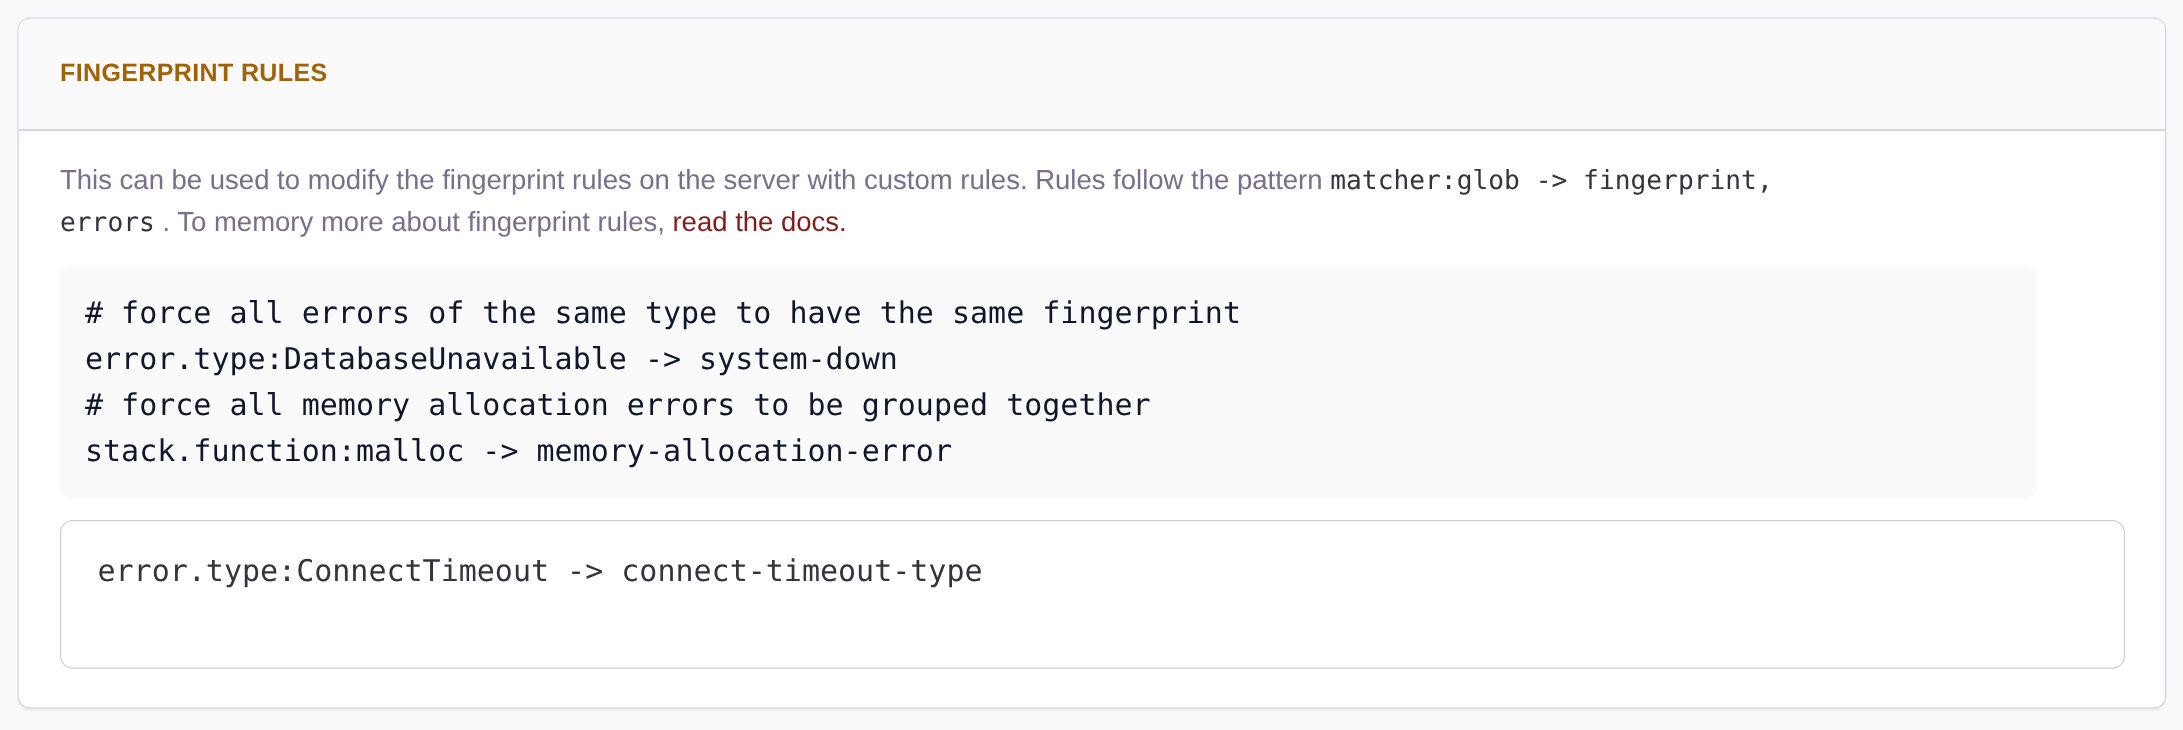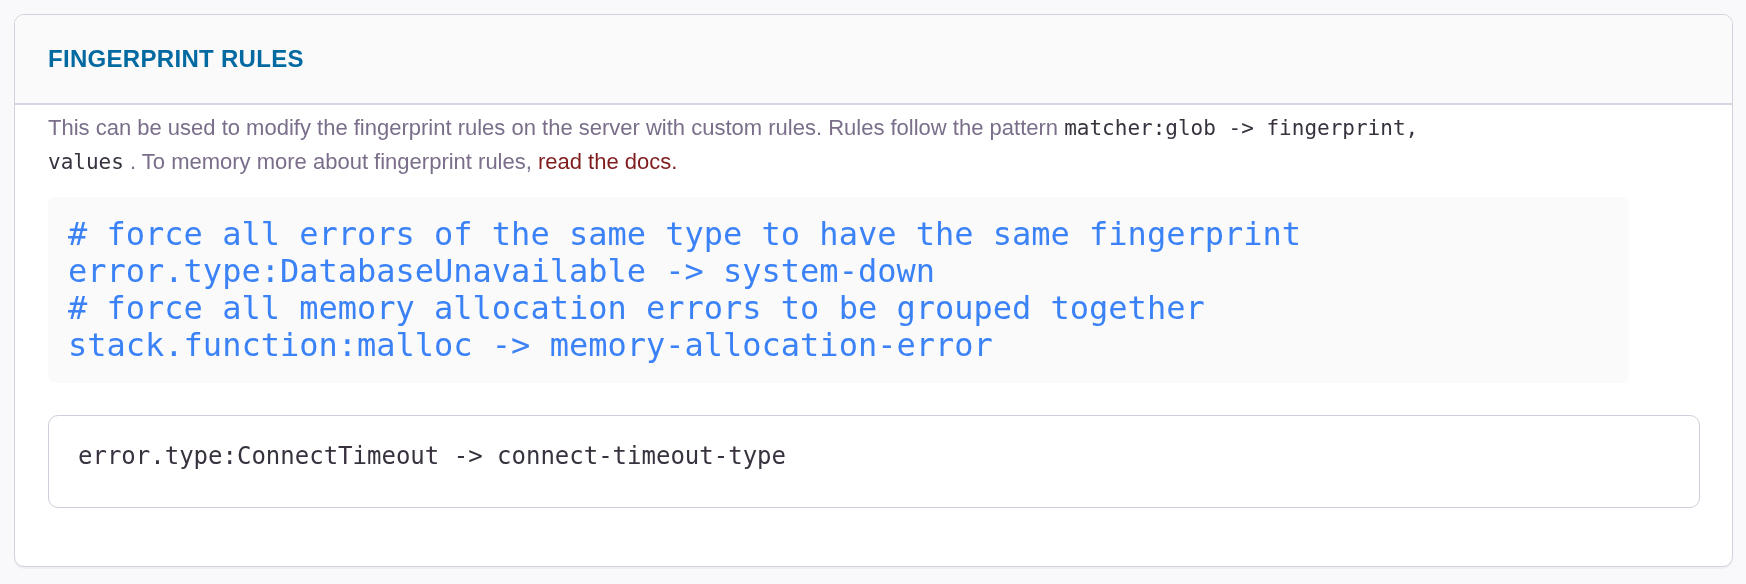--- a/index.html
+++ b/index.html
@@ -21,27 +21,27 @@
   .panel-header {
     height: 90px;
     background: #fafafb;
     border-bottom: 2px solid #d9d5e0;
     border-radius: 9px 9px 0 0;
     display: flex;
     align-items: center;
     padding-left: 33px;
   }
   .panel-title {
-    font-size: 24px;
+    font-size: 20px;
     font-weight: 700;
     letter-spacing: 0.3px;
-    color: #0369a1;
+    color: #a16207;
   }
   .panel-body {
-    padding: 6px 33px 0 33px;
+    padding: 22px 33px 0 33px;
   }
   .description {
     font-size: 22px;
     line-height: 34px;
     color: #7a6e8a;
   }
   .description .inline-code {
     font-family: "DejaVu Sans Mono", "Liberation Mono", monospace;
     font-size: 21px;
     color: #37323e;
@@ -52,31 +52,31 @@
     cursor: pointer;
   }
   .example-code {
     margin-top: 18px;
     width: 1581px;
     height: 186px;
     background: #fafafb;
     border-radius: 8px;
     padding: 19px 20px;
     font-family: "DejaVu Sans Mono", "Liberation Mono", monospace;
-    font-size: 32px;
+    font-size: 24px;
     line-height: 37px;
-    color: #3b82f6;
+    color: #0f172a;
     white-space: pre;
     overflow: hidden;
   }
   .rules-textarea {
     display: block;
-    margin-top: 32px;
+    margin-top: 17px;
     width: 1652px;
-    height: 93px;
+    height: 119px;
     background: #ffffff;
     border: 1.5px solid #d2cdda;
     border-radius: 10px;
     padding: 22px 20px 0 29px;
     font-family: "DejaVu Sans Mono", "Liberation Mono", monospace;
     font-size: 24px;
     line-height: 37px;
     color: #37323e;
     resize: none;
     outline: none;
@@ -84,21 +84,21 @@
   }
 </style>
 </head>
 <body>
 
 <section class="panel">
   <header class="panel-header">
     <h2 class="panel-title">FINGERPRINT RULES</h2>
   </header>
   <div class="panel-body">
-    <p class="description"><span>This can be used to modify the fingerprint rules on the server with custom rules. Rules follow the pattern </span><code class="inline-code">matcher:glob -&gt; fingerprint,</code><br><code class="inline-code">values</code><span> . To memory more about fingerprint rules, </span><a class="docs-link" href="#">read the docs.</a></p>
+    <p class="description"><span>This can be used to modify the fingerprint rules on the server with custom rules. Rules follow the pattern </span><code class="inline-code">matcher:glob -&gt; fingerprint,</code><br><code class="inline-code">errors</code><span> . To memory more about fingerprint rules, </span><a class="docs-link" href="#">read the docs.</a></p>
 
     <pre class="example-code"># force all errors of the same type to have the same fingerprint
 error.type:DatabaseUnavailable -&gt; system-down
 # force all memory allocation errors to be grouped together
 stack.function:malloc -&gt; memory-allocation-error</pre>
 
     <textarea class="rules-textarea" spellcheck="false" style="">error.type:ConnectTimeout -&gt; connect-timeout-type</textarea>
   </div>
 </section>
 

